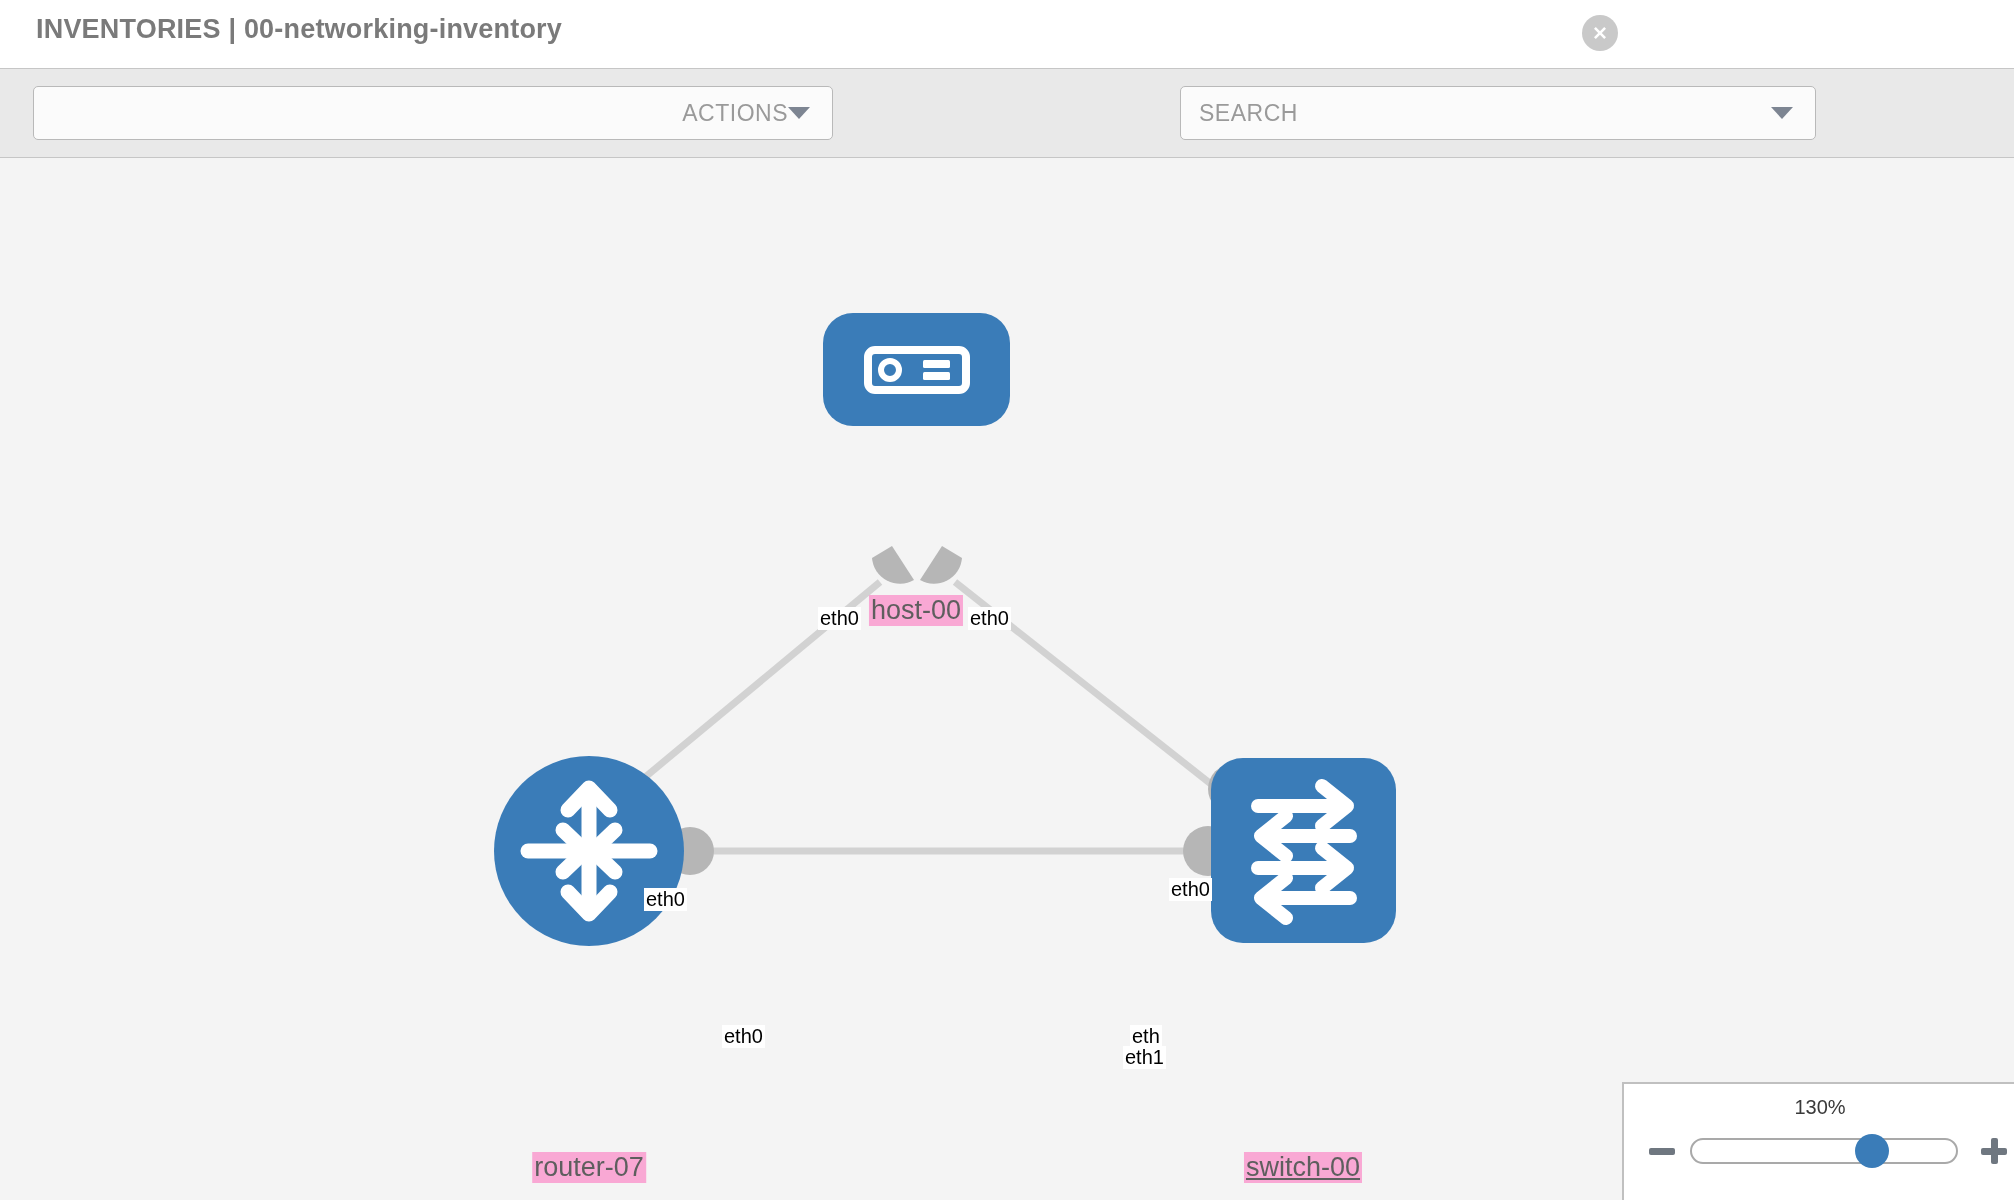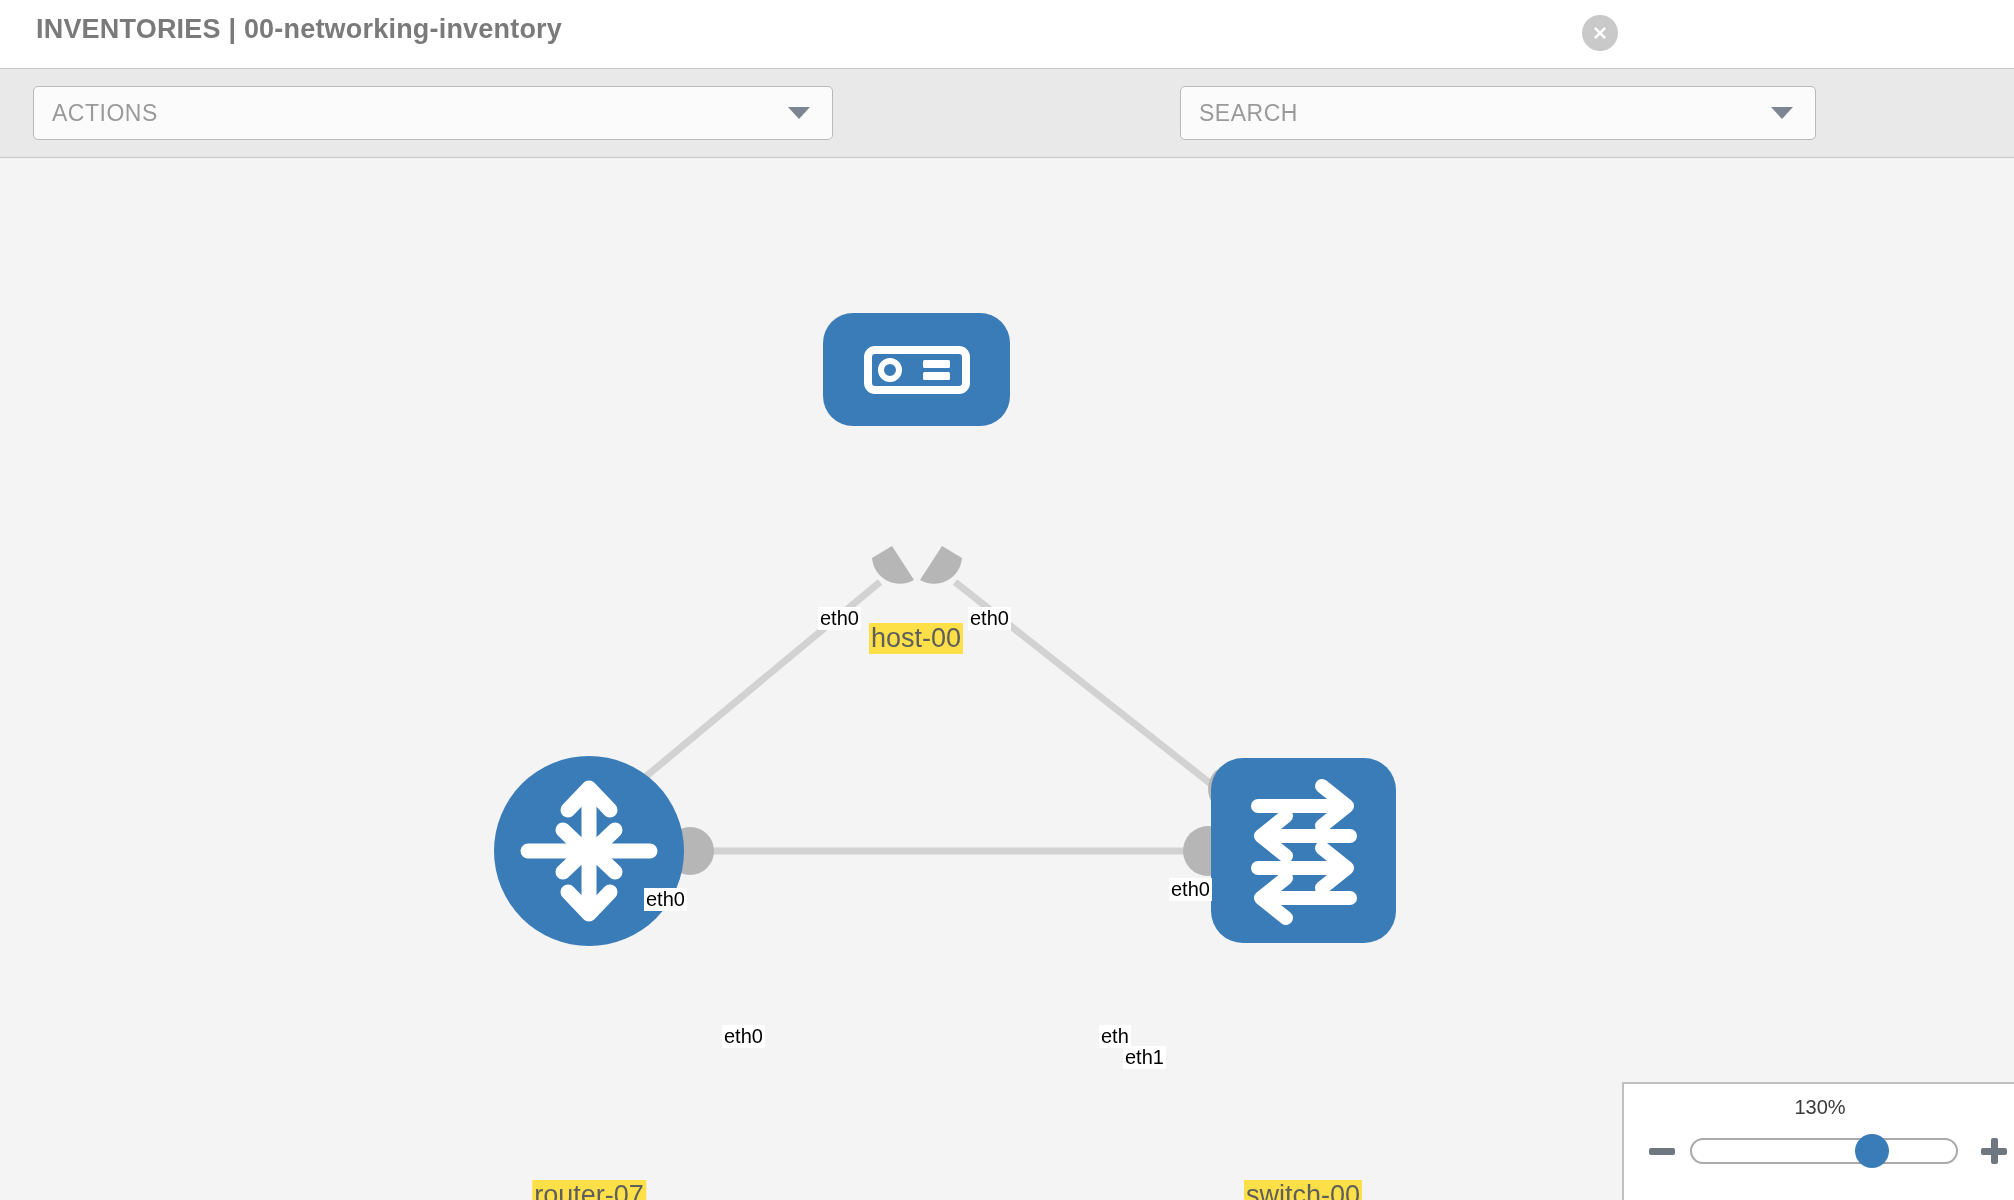--- a/index.html
+++ b/index.html
@@ -48,21 +48,21 @@
     font-size: 23px; color: #9a9a9a; padding-left: 18px;
     letter-spacing: 0.5px; flex: 1;
   }
   .caret {
     width: 0; height: 0;
     border-left: 11px solid transparent;
     border-right: 11px solid transparent;
     border-top: 12px solid #7d8592;
     margin-right: 22px;
   }
-  #actions-select { left: 33px; top: 17px; width: 800px; }
+  #actions-select { left: 33px; top: 17px; width: 800px; text-align: right; }
   #search-select  { left: 1180px; top: 17px; width: 636px; }
 
   .tool-icon {
     position: absolute; top: 86px;
     width: 42px; height: 42px;
     cursor: pointer;
   }
   #wrench-btn { left: 1043px; }
   #key-btn    { left: 1111px; }
 
@@ -72,25 +72,24 @@
     width: 2014px; height: 1042px;
     background: #f4f4f4;
     overflow: hidden;
   }
   .topology { position: absolute; left: 0; top: 0; width: 2014px; height: 1042px; }
 
   
   .node-label {
     position: absolute;
     font-size: 27px; color: #5e5e5e;
-    background: #fde047;
+    background: #f9a8d4;
     white-space: nowrap;
     transform: translateX(-50%);
     padding: 0 2px;
-    margin-top: 28px;
   }
   .edge-label {
     position: absolute;
     font-size: 20px; color: #000000;
     background: #ffffff;
     white-space: nowrap;
     padding: 0 2px;
   }
 
   
@@ -250,21 +249,21 @@
     </svg>
 
     <div class="edge-label" style="left:818px; top:449px;">eth0</div>
     <div class="node-label" style="left:916px; top:437px;">host-00</div>
     <div class="edge-label" style="left:968px; top:449px;">eth0</div>
 
     <div class="edge-label" style="left:644px; top:730px;">eth0</div>
     <div class="edge-label" style="left:1169px; top:720px;">eth0</div>
 
     <div class="edge-label" style="left:722px; top:867px;">eth0</div>
-    <div class="edge-label" style="left:1099px; top:867px;">eth</div>
+    <div class="edge-label" style="left:1130px; top:867px;">eth</div>
     <div class="edge-label" style="left:1123px; top:888px;">eth1</div>
 
     <div class="node-label" style="left:589px; top:994px;">router-07</div>
     <div class="node-label" style="left:1303px; top:994px;text-decoration:underline;">switch-00</div>
   </div>
 
   <div class="zoom-panel">
     <div class="zoom-pct">130%</div>
     <div class="zoom-row">
       <div class="zoom-minus" title="zoom out"></div>

